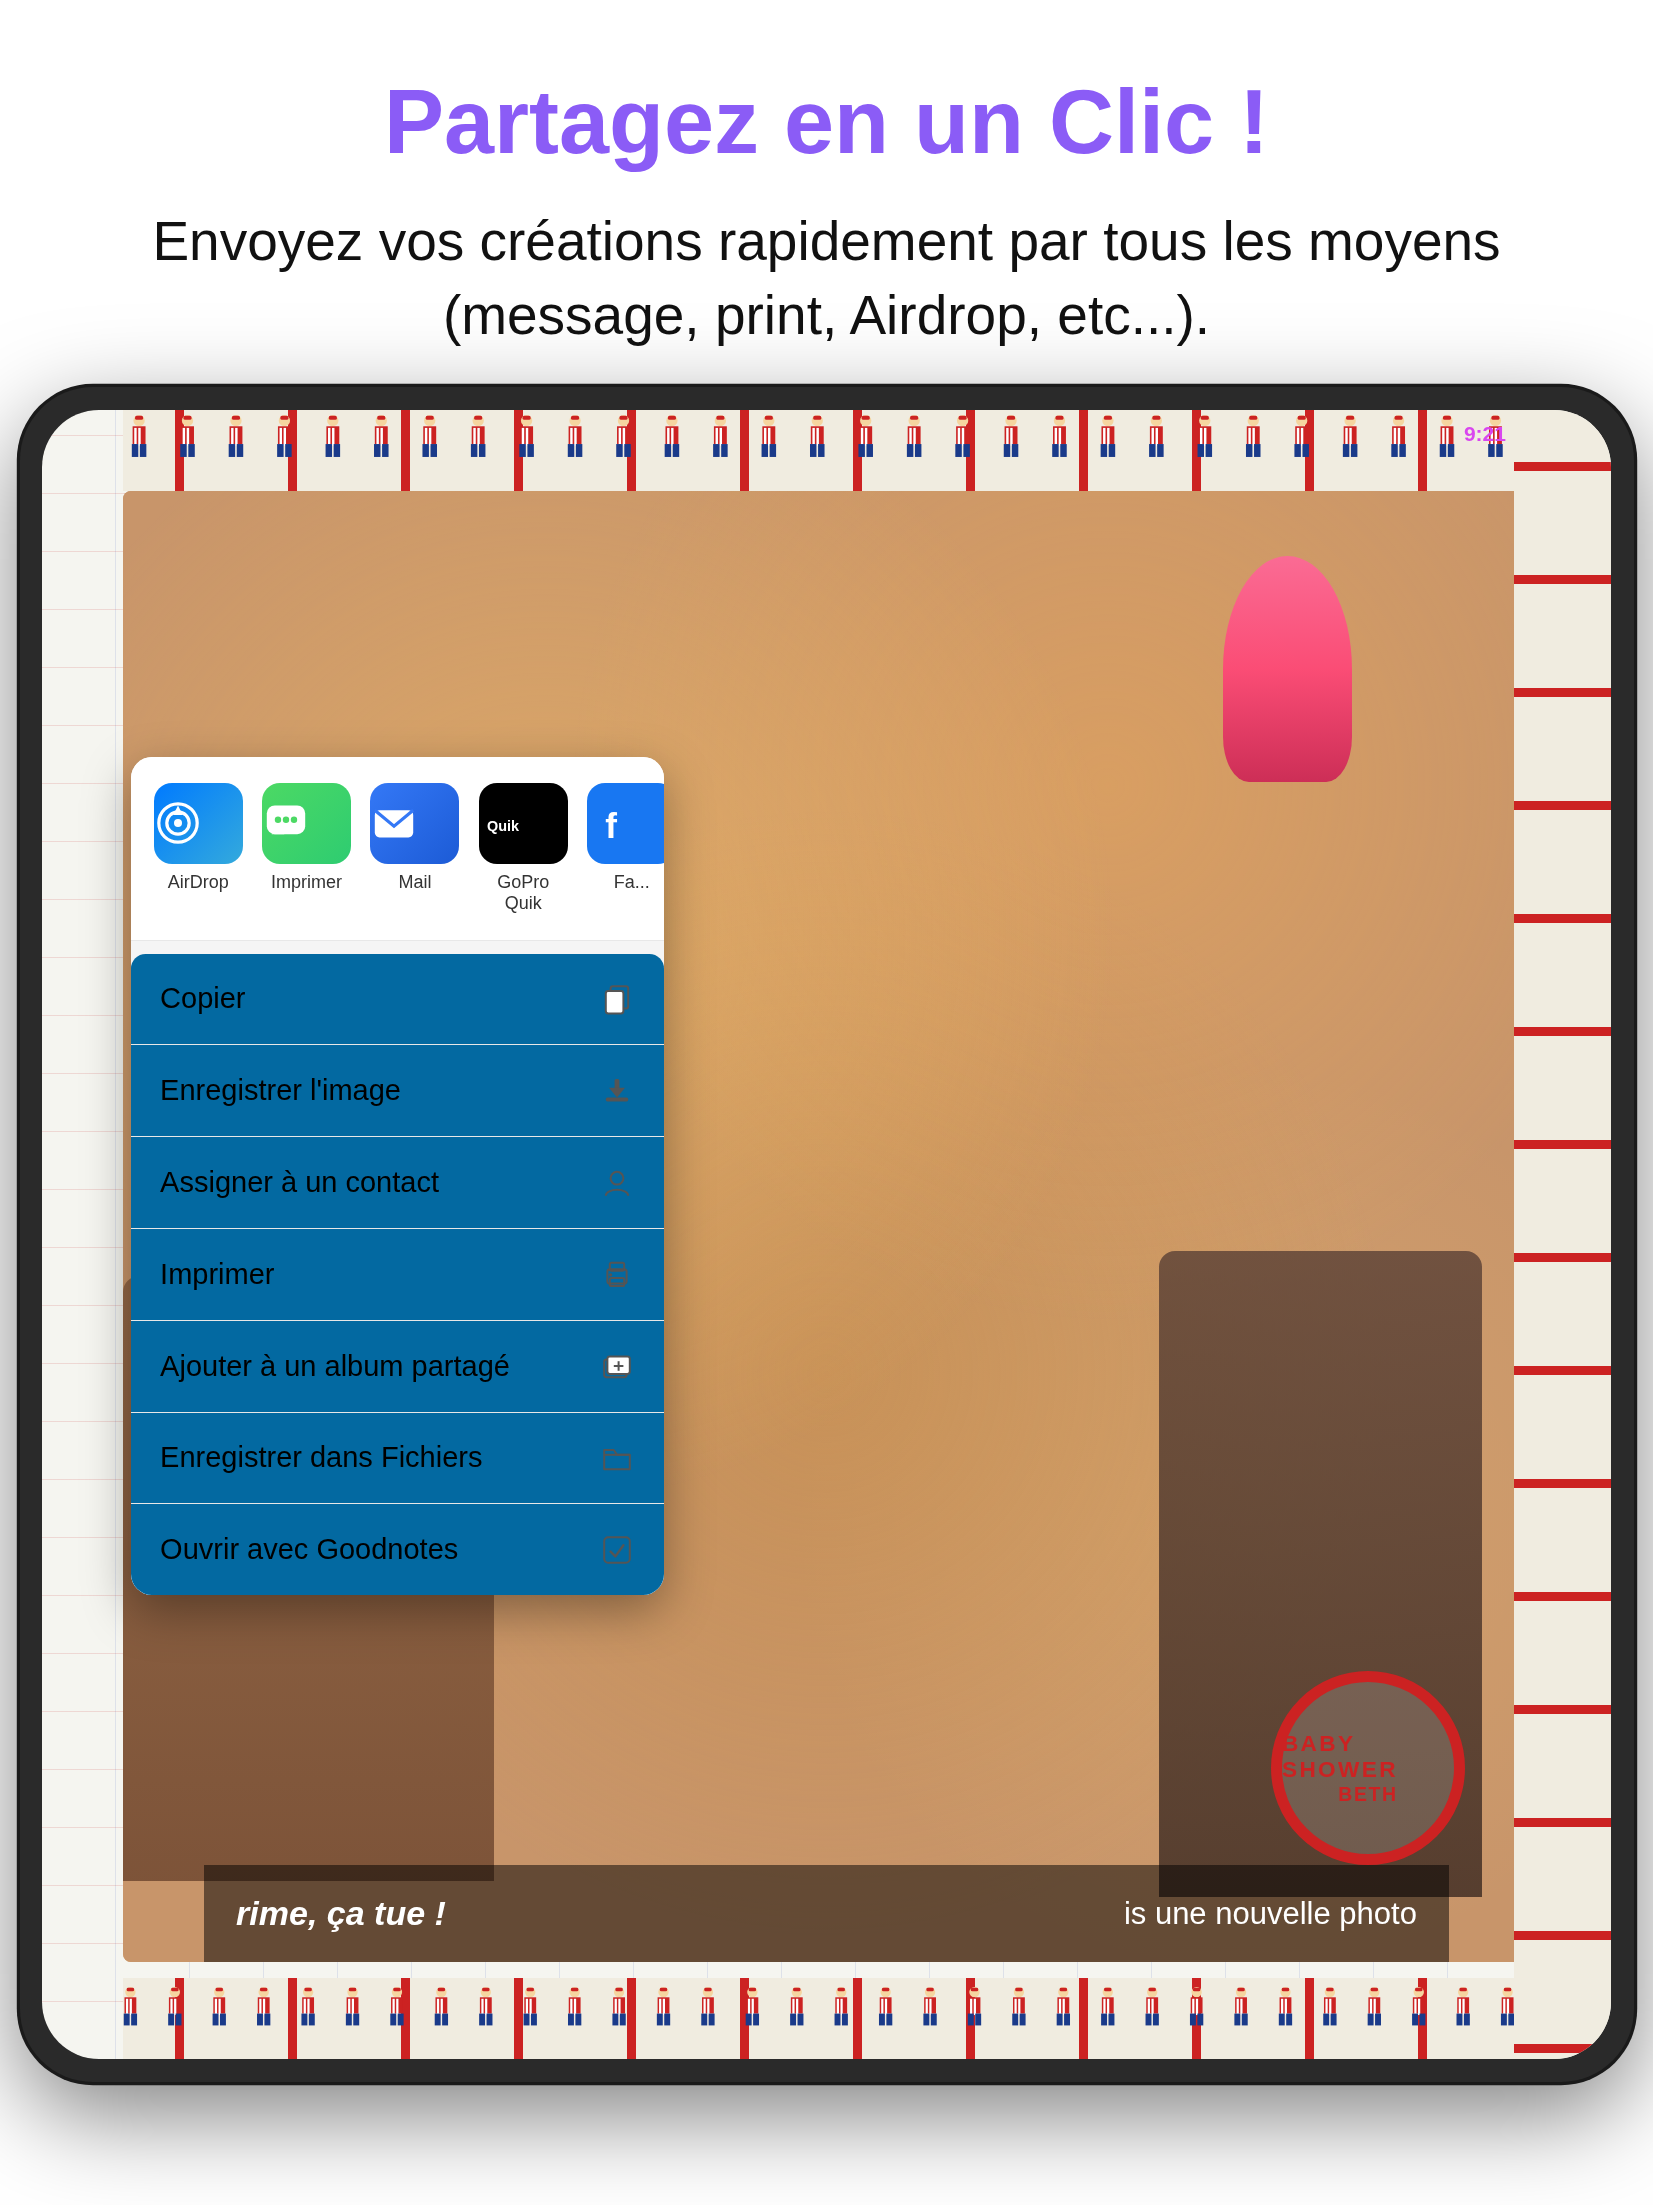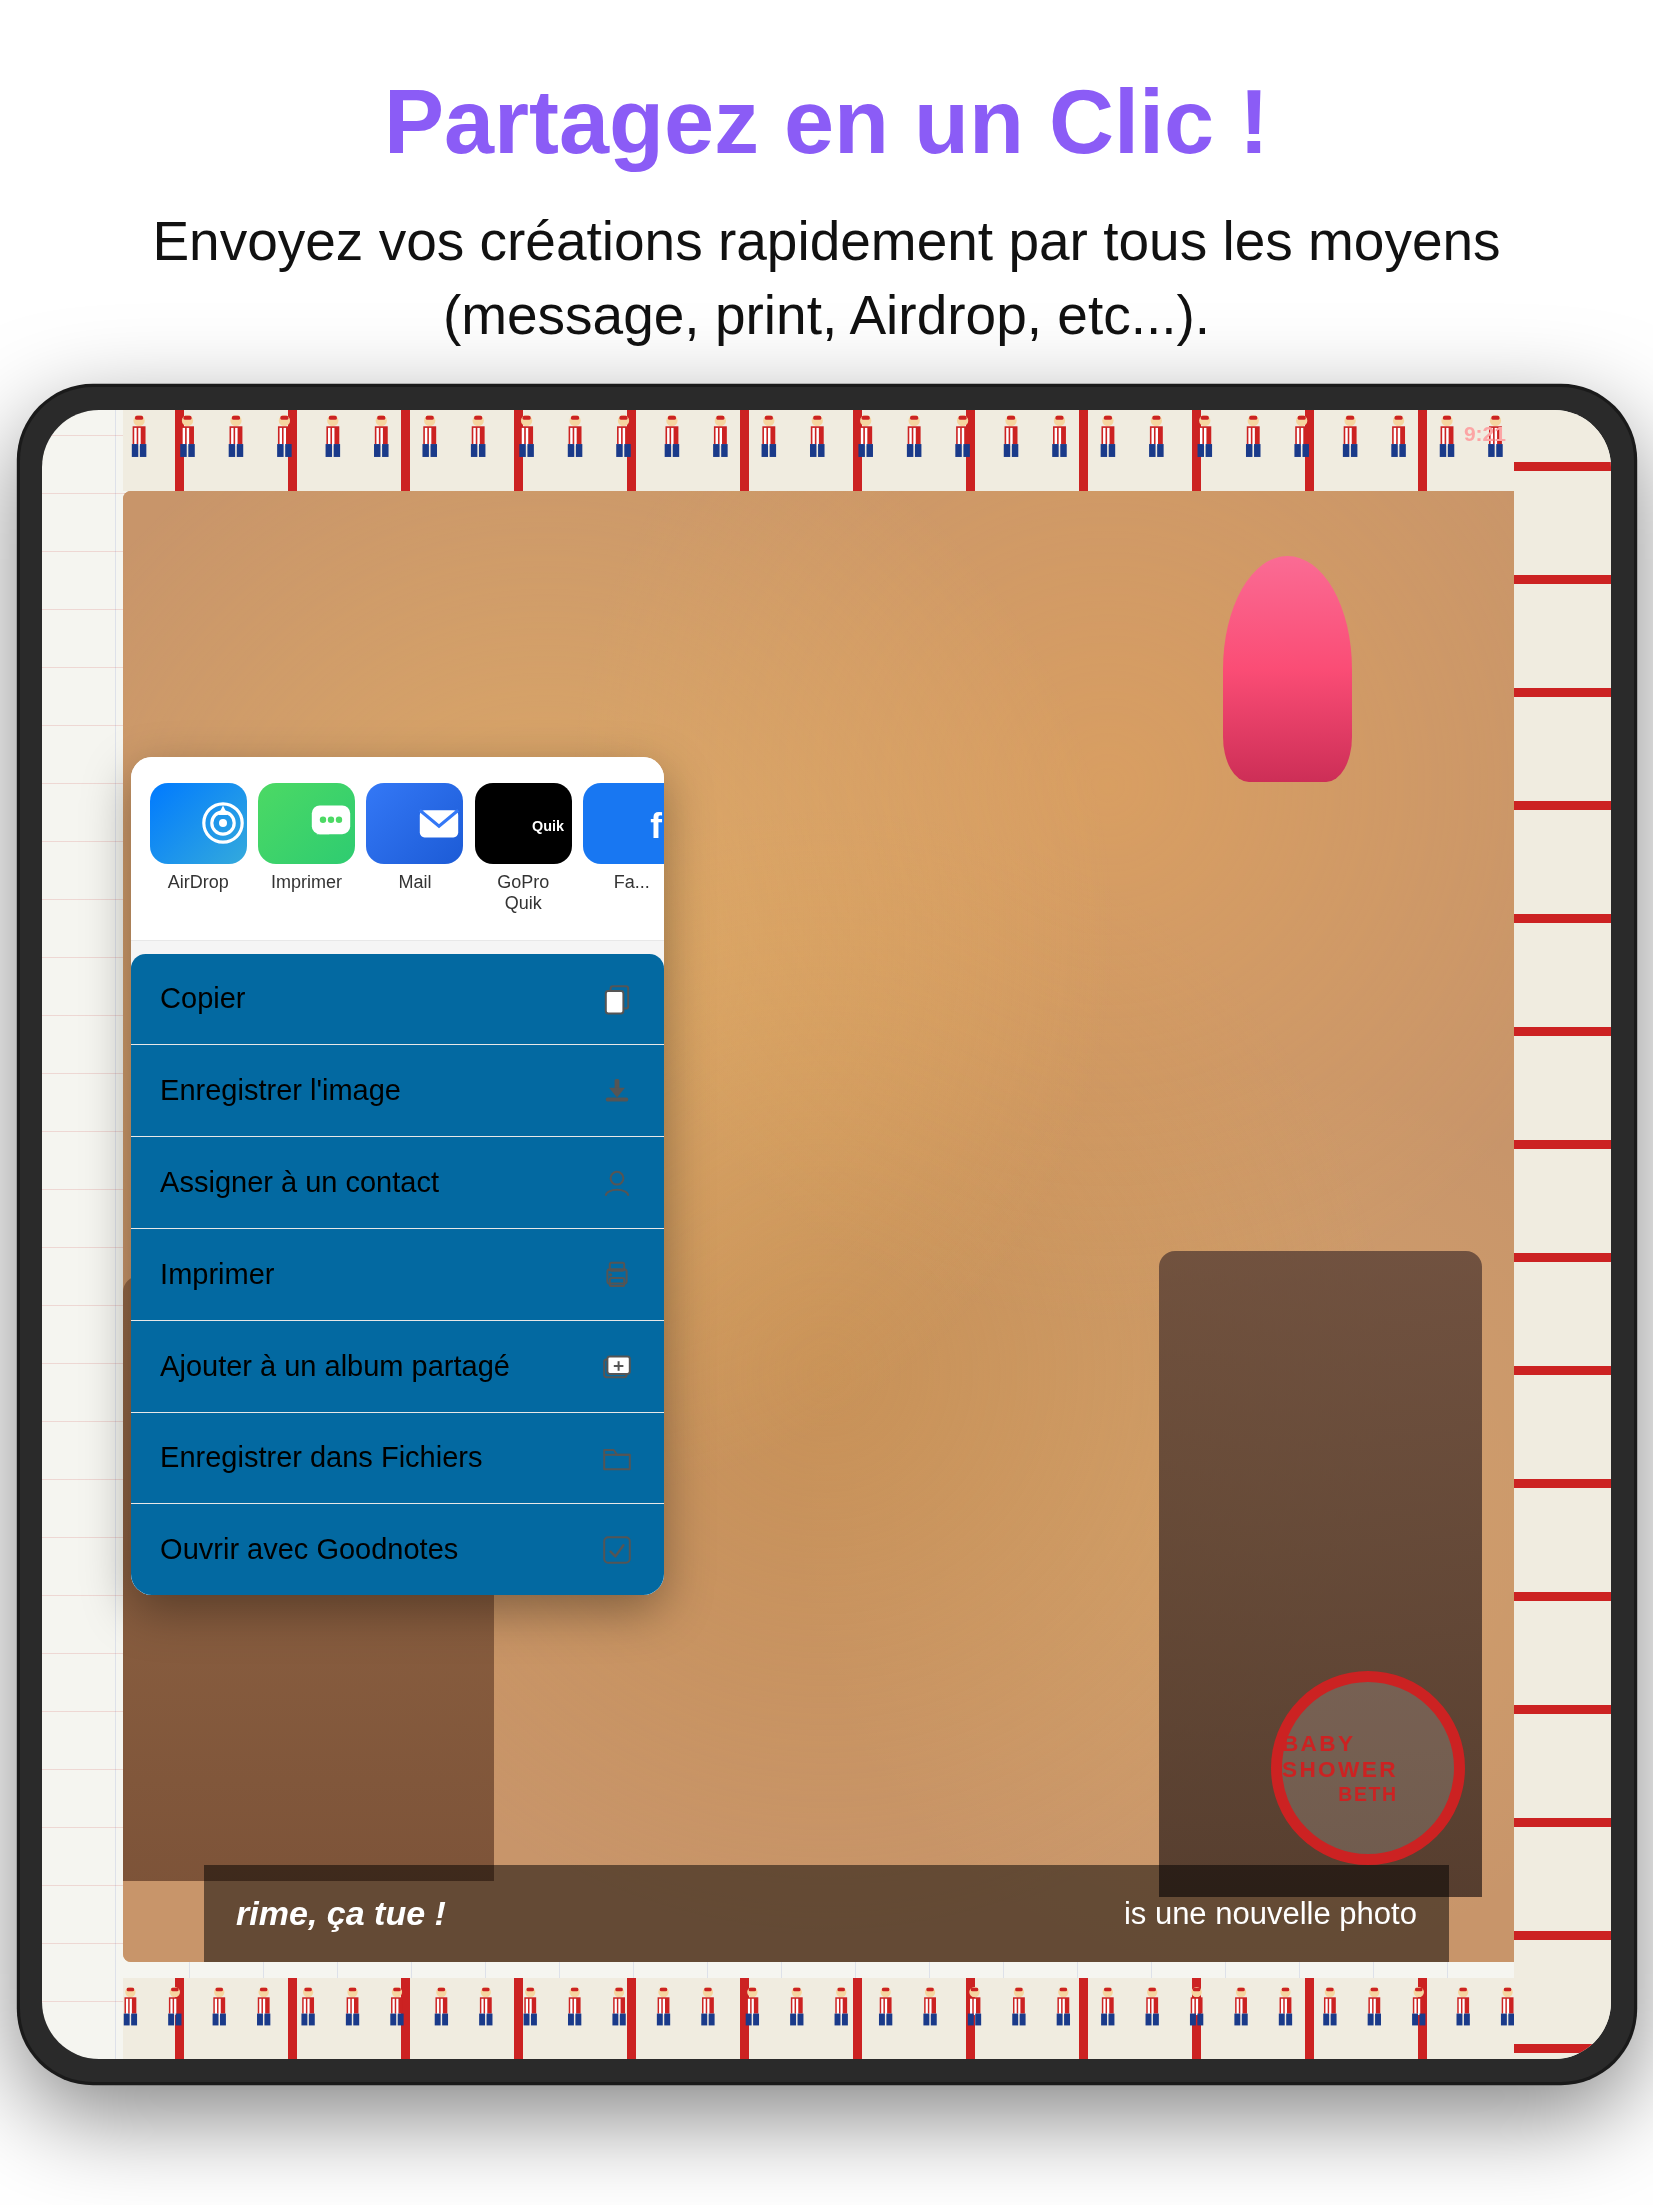--- a/index.html
+++ b/index.html
@@ -310,26 +310,26 @@
 
     .share-app {
       display: flex;
       flex-direction: column;
       align-items: center;
       gap: 8px;
       min-width: 89px;
     }
 
     .share-app-icon {
-      width: 97px;
+      width: 89px;
       height: 81px;
       border-radius: 18px;
       display: flex;
       align-items: center;
-      justify-content: flex-end;
+      justify-content: flex-start;
     }
 
     .share-app-icon.airdrop {
       background: linear-gradient(135deg, #007aff, #34aadc);
     }
 
     .share-app-icon.messages {
       background: linear-gradient(135deg, #4cd964, #2ecc71);
     }
 
@@ -391,21 +391,21 @@
       height: 48px;
       display: flex;
       align-items: center;
       justify-content: flex-end;
       padding: 0 24px;
       z-index: 50;
     }
 
     .status-time {
       font-size: 21px;
-      color: #fca5a5;
+      color: #d946ef;
       font-weight: 600;
     }
 
     
     .share-app-icon.facebook-partial {
       background: #1877f2;
       border-radius: 18px;
     }
 
     

